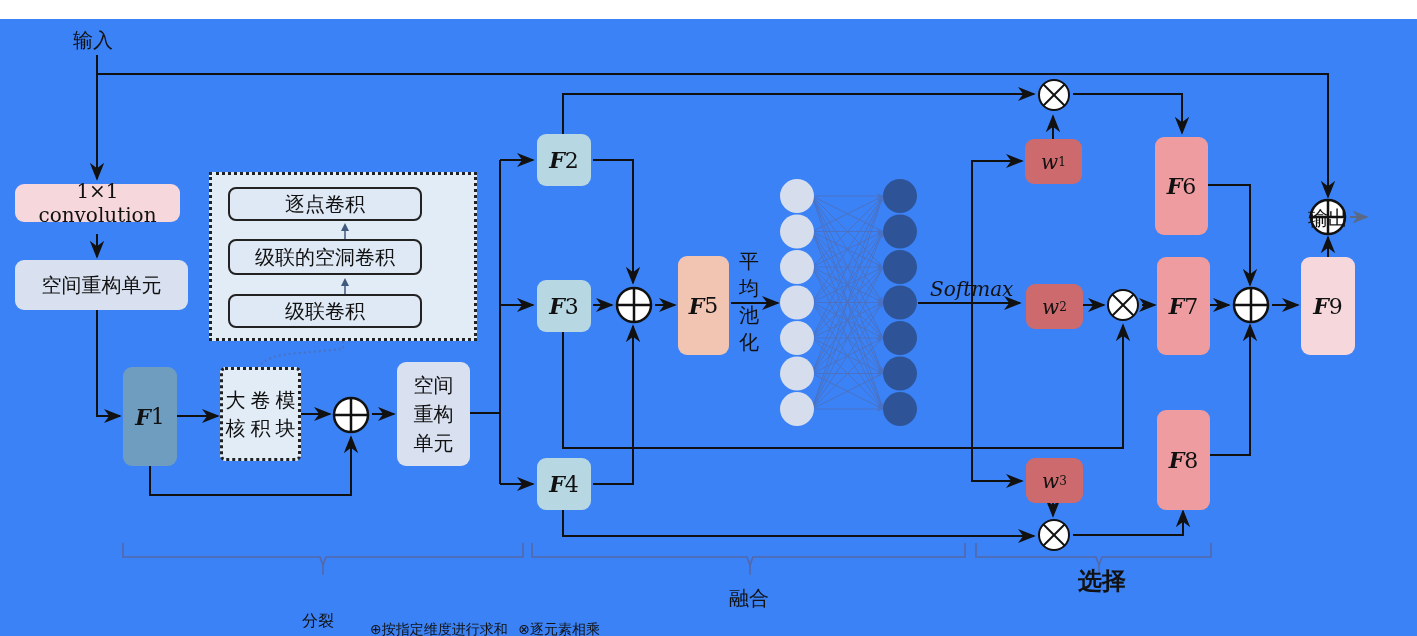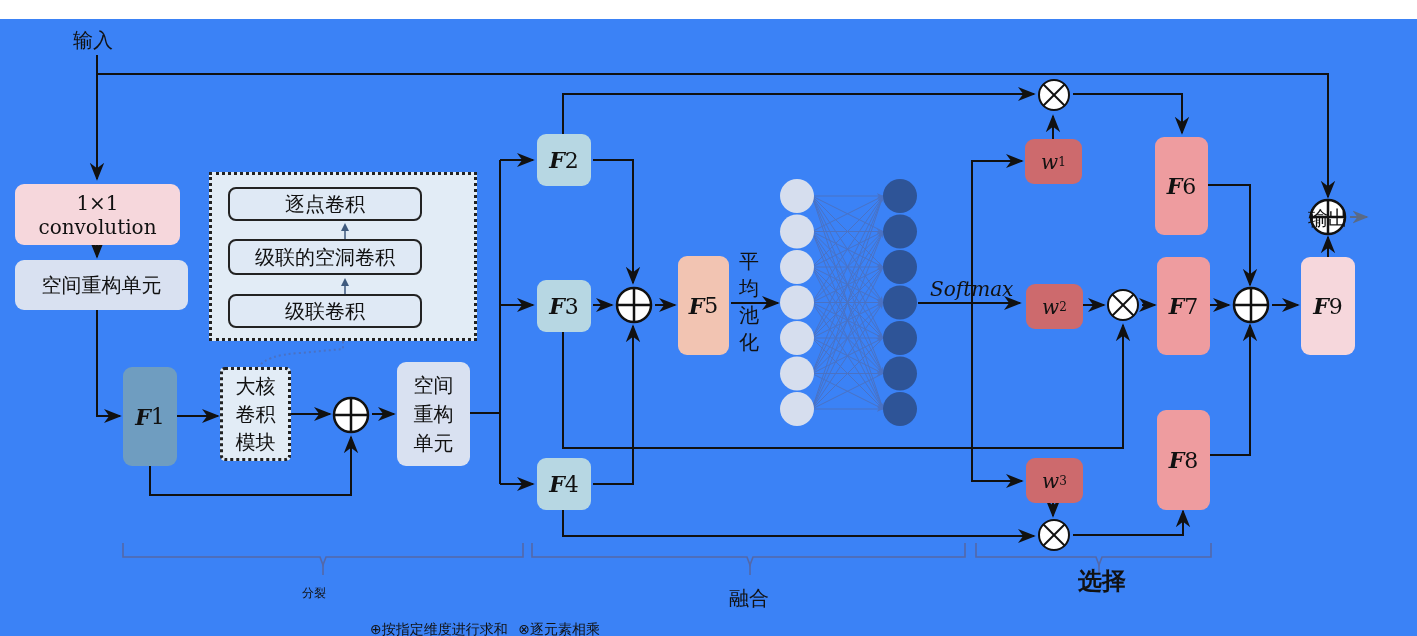--- a/index.html
+++ b/index.html
@@ -195,21 +195,21 @@
       <path d="M976,524 L976,538 L1096,538 L1099,546 L1102,538 L1211,538 L1211,524"></path>
       <line x1="323" y1="546" x2="323" y2="556"></line>
       <line x1="750" y1="546" x2="750" y2="556"></line>
       <line x1="1099" y1="546" x2="1099" y2="556"></line>
     </g>
   </svg>
 
   <div class="label cjk" style="left:73px;top:8px;font-size:20px;">输入</div>
   <div class="label cjk" style="left:1308px;top:186px;font-size:20px;">输出</div>
 
-  <div class="node" style="left:15px;top:165px;width:165px;height:61px;background:#f6d7dc;font-size:20px;">
+  <div class="node" style="left:15px;top:165px;width:165px;height:38px;background:#f6d7dc;font-size:20px;">
     <span>1×1 convolution</span>
   </div>
   <div class="node cjk" style="left:15px;top:241px;width:173px;height:50px;background:#d9e1f1;font-size:20px;">
     <span>空间重构单元</span>
   </div>
 
   <div style="position:absolute;left:209px;top:153px;width:268px;height:169px;border:3px dotted #222;background:#e2ecf6;box-sizing:border-box;"></div>
   <div class="inner-box cjk" style="top:168px;">
       <span>逐点卷积</span>
     </div>
@@ -224,21 +224,21 @@
       <path d="M1,12 L5,4 L9,12z" fill="#3f5a7e"></path>
     <path d="M5,75 L5,63" stroke="#3f5a7e" stroke-width="1.5"></path>
       <path d="M1,67 L5,59 L9,67z" fill="#3f5a7e"></path>
   </svg>
 
   <div class="node fnode" style="left:123px;top:348px;width:54px;height:99px;background:#6f9dc0;">
     <span class="F">F</span>
       <span>1</span>
   </div>
 
-  <div class="node cjk" style="left:220px;top:348px;width:71px;height:94px;background:#e2ecf6;border:3px dotted #222;border-radius:5px;flex-direction:column;font-size:20px;line-height:28px;">
+  <div class="node cjk" style="left:220px;top:348px;width:81px;height:94px;background:#e2ecf6;border:3px dotted #222;border-radius:5px;flex-direction:row;font-size:20px;line-height:28px;">
     <span>大核</span>
     <span>卷积</span>
     <span>模块</span>
   </div>
 
   <div class="node cjk" style="left:397px;top:343px;width:73px;height:104px;background:#d9e1f1;flex-direction:column;font-size:20px;line-height:29px;">
     <span>空间</span>
     <span>重构</span>
     <span>单元</span>
   </div>
@@ -292,21 +292,21 @@
   </div>
   <div class="node fnode" style="left:1157px;top:391px;width:53px;height:100px;background:#ee9c9f;">
     <span class="F">F</span>
       <span>8</span>
   </div>
   <div class="node fnode" style="left:1301px;top:238px;width:54px;height:98px;background:#f6d7dc;">
     <span class="F">F</span>
       <span>9</span>
   </div>
 
-  <div class="label cjk" style="left:302px;top:566px;font-size:12px;font-family:Liberation Mono, monospace;">分裂</div>
+  <div class="label cjk" style="left:302px;top:592px;font-size:16px;font-family:Liberation Mono, monospace;">分裂</div>
   <div class="label cjk" style="left:729px;top:566px;font-size:20px;">融合</div>
   <div class="label cjk" style="left:1078px;top:546px;font-size:24px;font-weight:bold;">选择</div>
 
   <div class="label cjk" style="left:370px;top:602px;font-size:14px;">
     <span>⊕</span><span>按指定维度进行求和</span>
     <span style="margin-left:6px;">⊗</span><span>逐元素相乘</span>
   </div>
 
 </div>
 

